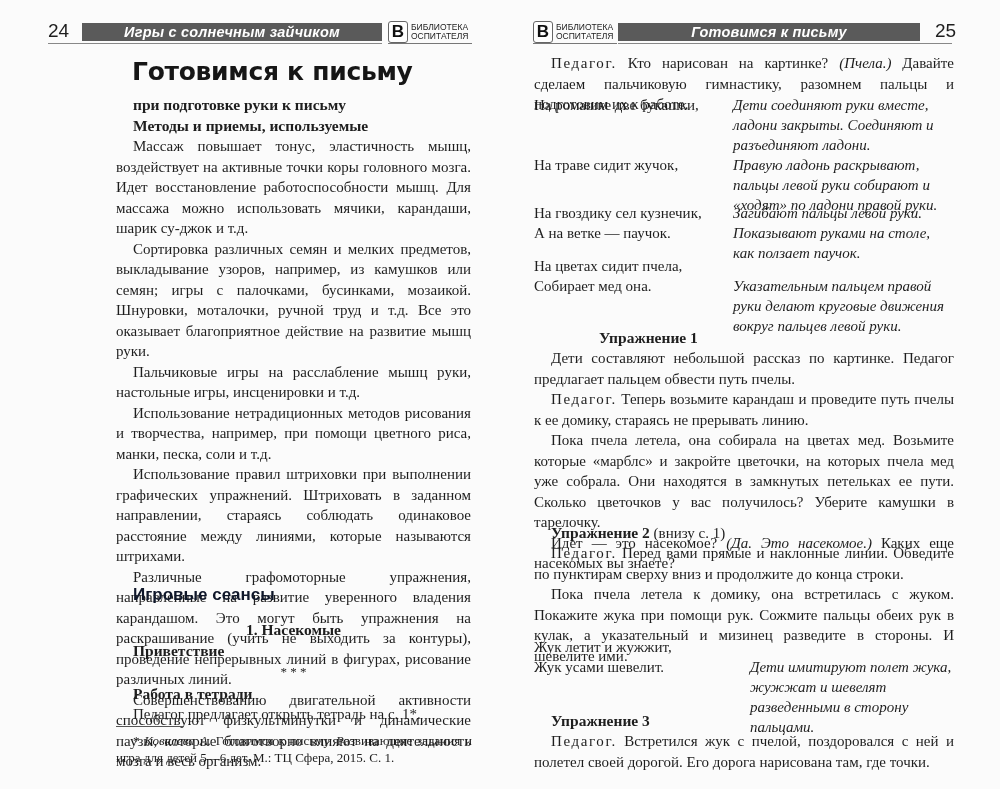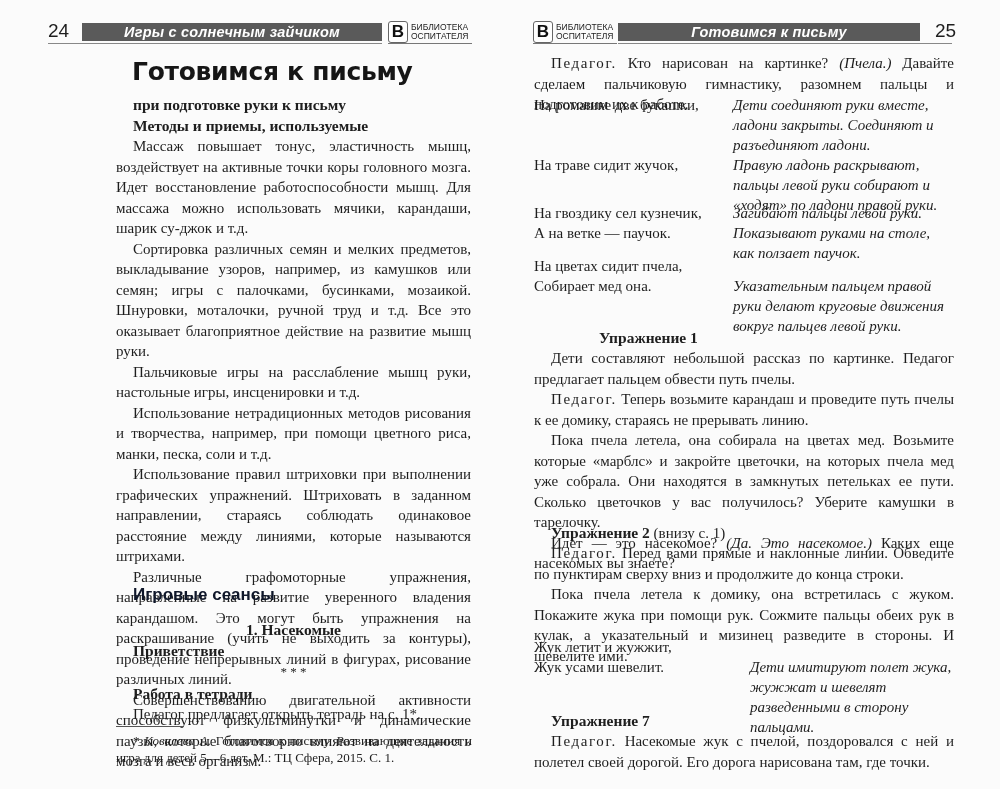--- a/index.html
+++ b/index.html
@@ -145,18 +145,18 @@
   </div>
   <div class="txt" style="left:34px; top:543px; width:420px;">
     <p class="ind"><span class="sp">Педагог.</span> <span>Перед вами прямые и наклонные линии. Обведите по пунктирам сверху вниз и продолжите до конца строки.</span></p>
     <p class="ind">Пока пчела летела к домику, она встретилась с жуком. Покажите жука при помощи рук. Сожмите пальцы обеих рук в кулак, а указательный и мизинец разведите в стороны. И шевелите ими.</p>
   </div>
   <div class="verse" style="left:34px; top:637px;">Жук летит и жужжит,</div>
   <div class="verse" style="left:34px; top:657px;">Жук усами шевелит.</div>
   <div class="verse it" style="left:250px; top:657px; width:205px;">Дети имитируют полет жука, жужжат и шевелят разведенными в сторону пальцами.</div>
 
   <div class="txt" style="left:51px; top:711px;">
-    <span class="h2">Упражнение 7</span>
+    <span class="h2">Упражнение 3</span>
   </div>
   <div class="txt" style="left:34px; top:731px; width:420px;">
-    <p class="ind"><span class="sp">Педагог.</span> <span>Насекомые жук с пчелой, поздоровался с ней и полетел своей дорогой. Его дорога нарисована там, где точки.</span></p>
+    <p class="ind"><span class="sp">Педагог.</span> <span>Встретился жук с пчелой, поздоровался с ней и полетел своей дорогой. Его дорога нарисована там, где точки.</span></p>
   </div>
 </div>
 
 </body></html>

